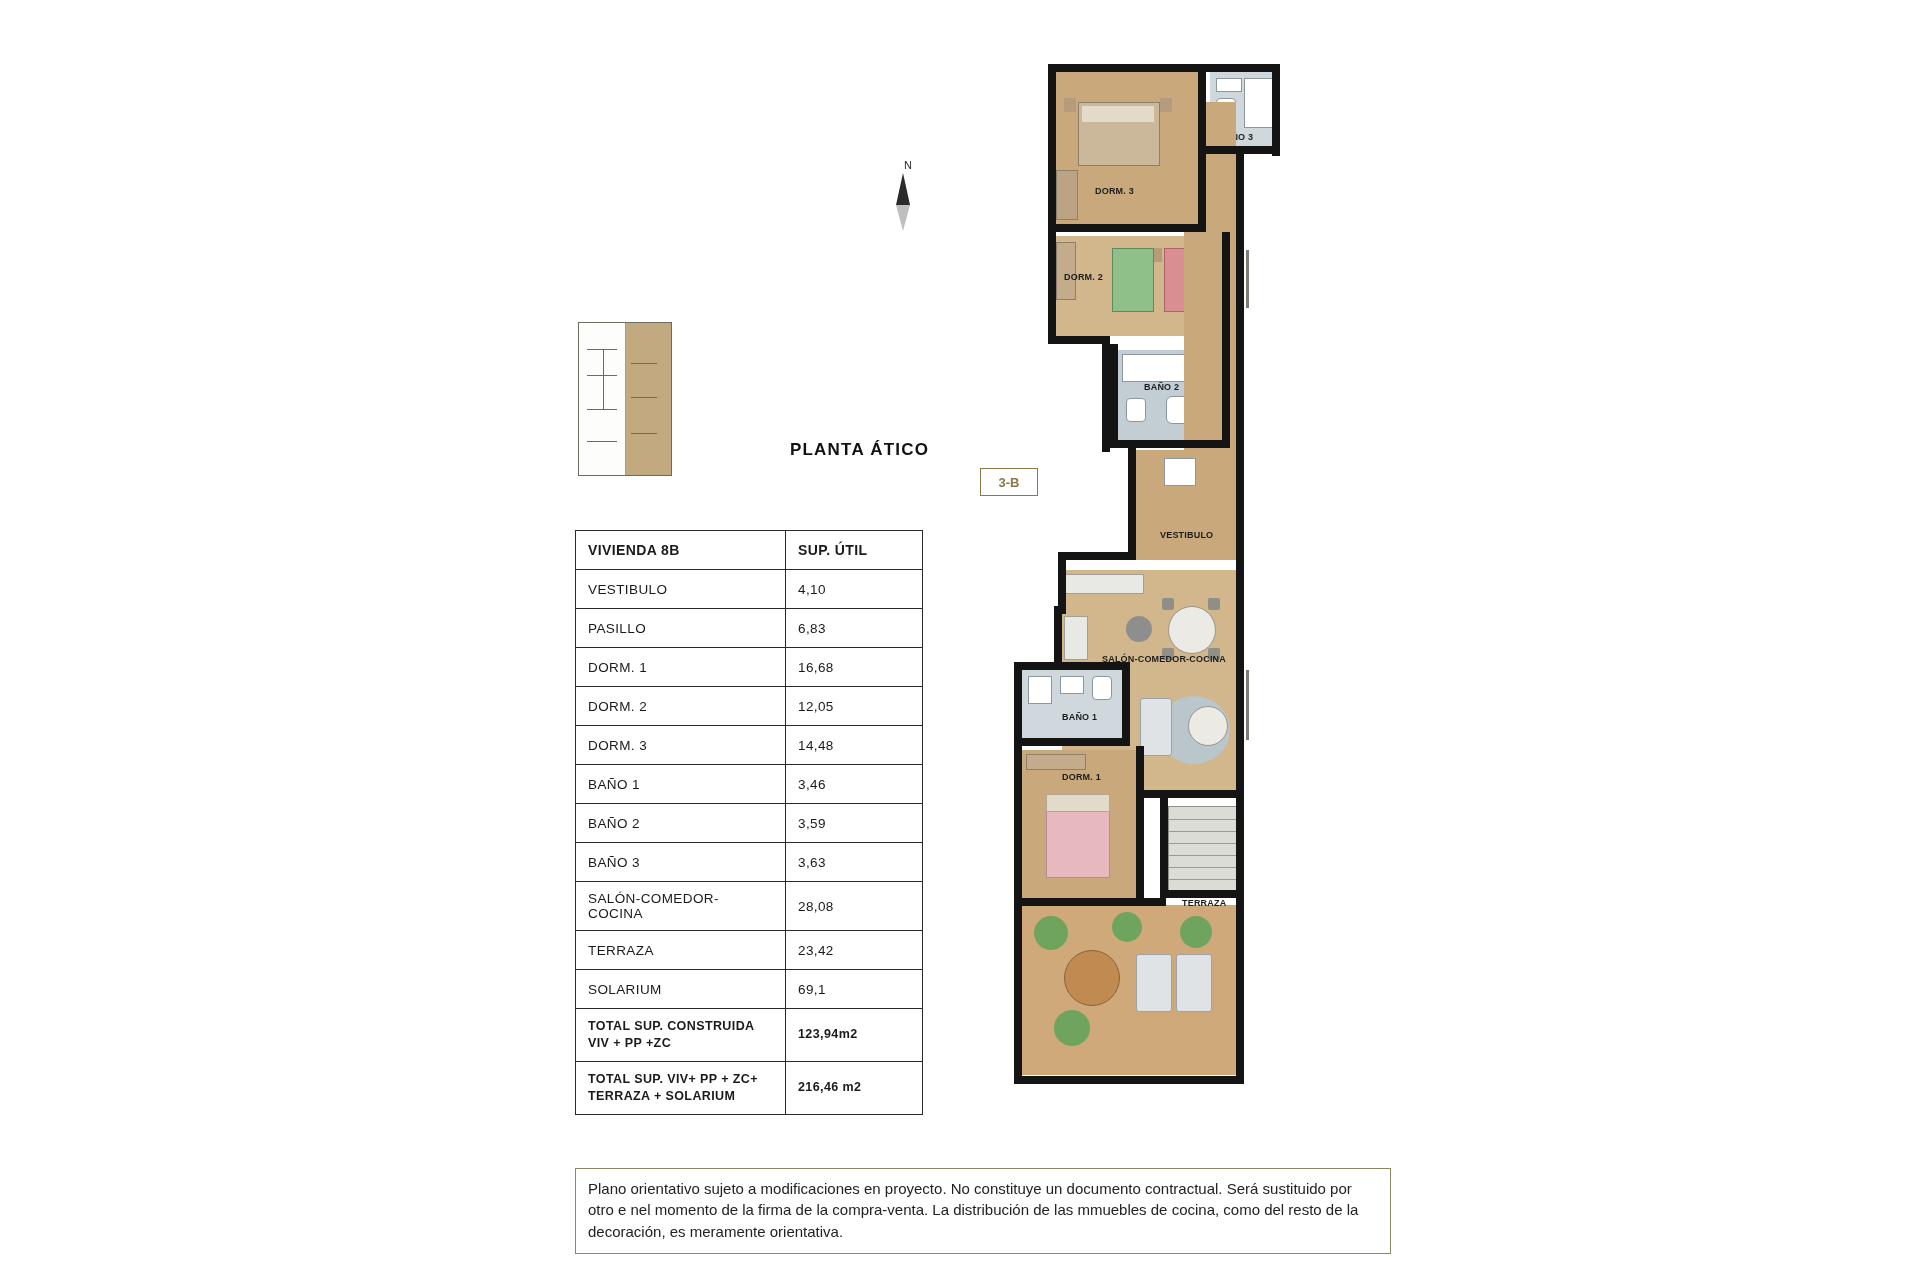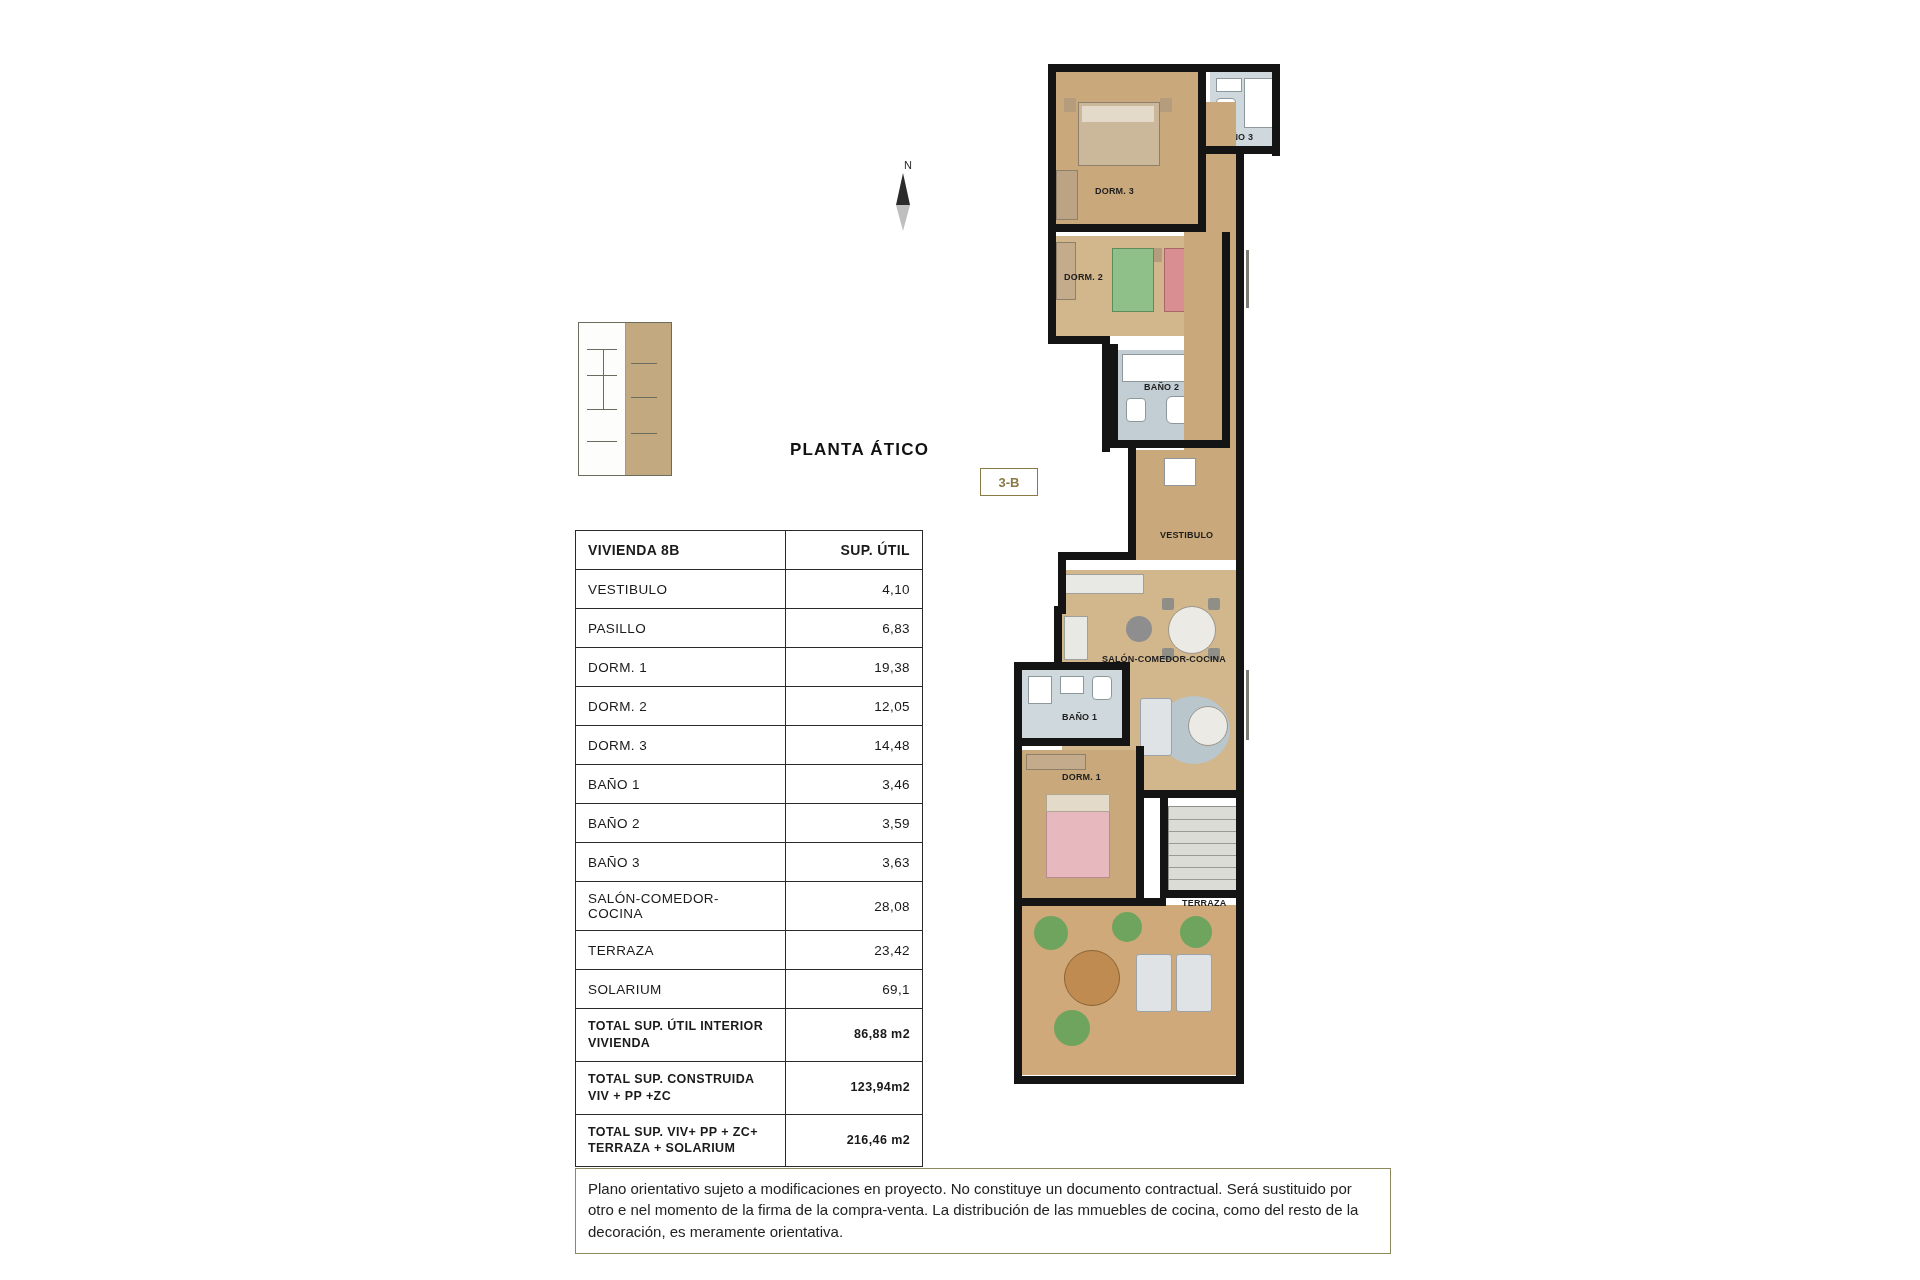--- a/index.html
+++ b/index.html
@@ -98,21 +98,21 @@
     font-size: 13.5px;
   }
   #area-table td {
     border: 1px solid #2a2a2a;
     padding: 9px 12px;
     height: 20px;
     letter-spacing: .4px;
   }
   #area-table td.val {
     width: 112px;
-    text-align: right;
+    text-align: left;
   }
   #area-table tr.head td {
     font-weight: bold;
     font-size: 14px;
   }
   #area-table tr.total td {
     font-weight: bold;
     font-size: 12.5px;
     line-height: 1.35;
   }
@@ -225,21 +225,21 @@
     <tr>
       <td>VESTIBULO</td>
       <td class="val">4,10</td>
     </tr>
     <tr>
       <td>PASILLO</td>
       <td class="val">6,83</td>
     </tr>
     <tr>
       <td>DORM. 1</td>
-      <td class="val">19,38</td>
+      <td class="val">16,68</td>
     </tr>
     <tr>
       <td>DORM. 2</td>
       <td class="val">12,05</td>
     </tr>
     <tr>
       <td>DORM. 3</td>
       <td class="val">14,48</td>
     </tr>
     <tr>
@@ -258,24 +258,20 @@
       <td>SALÓN-COMEDOR-COCINA</td>
       <td class="val">28,08</td>
     </tr>
     <tr>
       <td>TERRAZA</td>
       <td class="val">23,42</td>
     </tr>
     <tr>
       <td>SOLARIUM</td>
       <td class="val">69,1</td>
-    </tr>
-    <tr class="total">
-      <td>TOTAL SUP. ÚTIL INTERIOR VIVIENDA</td>
-      <td class="val">86,88 m2</td>
     </tr>
     <tr class="total">
       <td>TOTAL SUP. CONSTRUIDA VIV + PP +ZC</td>
       <td class="val">123,94m2</td>
     </tr>
     <tr class="total">
       <td>TOTAL SUP. VIV+ PP + ZC+ TERRAZA + SOLARIUM</td>
       <td class="val">216,46 m2</td>
     </tr>
   </tbody>

